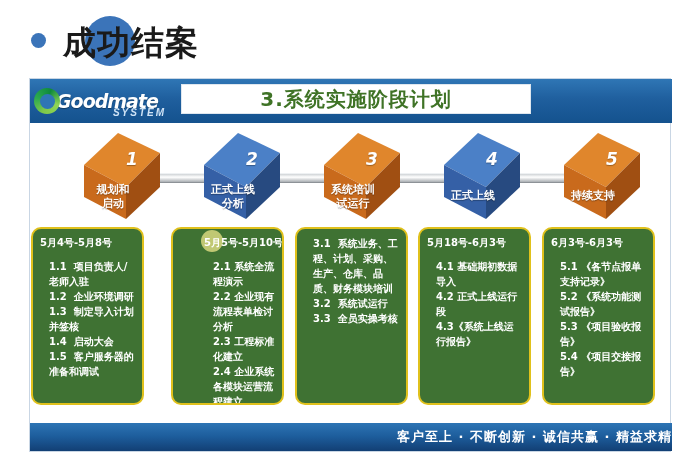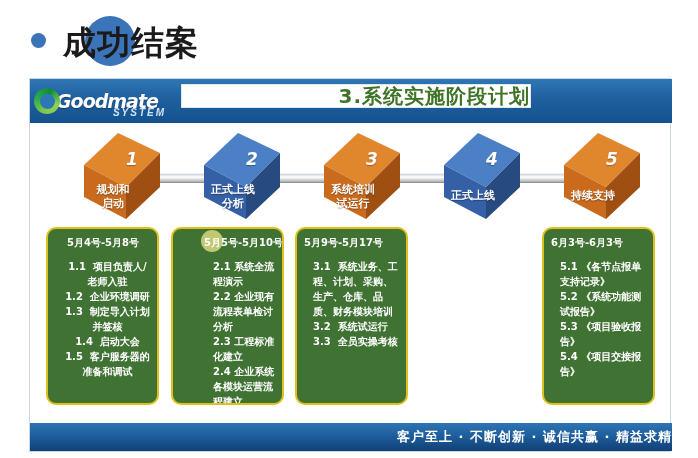--- a/index.html
+++ b/index.html
@@ -56,23 +56,23 @@
     margin-left:-4px;color:#ffffff;font-size:19px;font-weight:bold;
     font-style:italic;letter-spacing:-1px;
     text-shadow:0 1px 1px rgba(0,0,0,.35);
     font-family:"DejaVu Sans",sans-serif;
   }
   #logo-sub{
     position:absolute;right:8px;bottom:1px;color:#cfe3f6;
     font-size:10px;font-weight:bold;font-style:italic;letter-spacing:2px;
   }
   #header-title-box{
-    position:absolute;left:151px;top:5px;width:350px;height:24px;
+    position:absolute;left:151px;top:5px;width:350px;height:30px;
     background:#ffffff;border:1px solid #dfe7ef;
-    display:flex;align-items:center;justify-content:flex-end;box-sizing:border-box;
+    display:flex;align-items:center;justify-content:center;box-sizing:border-box;
   }
   #header-title{
     color:#3f7326;font-size:20px;font-weight:bold;letter-spacing:1px;
     font-family:"DejaVu Sans",sans-serif;white-space:nowrap;
   }
 
   
   #stage-row{position:absolute;left:0;top:44px;width:642px;height:100px;}
   .connector{
     position:absolute;height:8px;top:50px;
@@ -209,41 +209,46 @@
           <polygon points="48,60 82,26 82,60 48,92" fill="#a04f12"></polygon>
         </svg>
         <div class="num" style="left: 48px; top: 22px;">5</div>
         <div class="lbl" style="left: -2px; top: 62px;">
           <div>持续支持</div>
         </div>
       </div>
     </div>
 
   <div id="cards-row">
-      <div class="card" style="left: 16px; text-align: center;">
+      <div class="card" style="left: 1px;">
         <div class="card-date">5月4号-5月8号</div>
         <div class="card-body">1.1  项目负责人/老师入驻
 1.2  企业环境调研
 1.3  制定导入计划并签核
 1.4  启动大会
 1.5  客户服务器的准备和调试</div>
       </div>
       <div class="card" style="left: 141px; padding-left: 31px;">
         <div class="card-date hl">5月5号-5月10号</div>
         <div class="card-body">2.1 系统全流程演示
 2.2 企业现有流程表单检讨分析
 2.3 工程标准化建立
 2.4 企业系统各模块运营流程建立
 2.5 系统功能报表界面测试并制作报告</div>
       </div>
       <div class="card" style="left: 265px;">
-        <div class="card-date">5月9号-5月17号</div>
         <div class="card-body">3.1  系统业务、工程、计划、采购、生产、仓库、品质、财务模块培训
 3.2  系统试运行
 3.3  全员实操考核</div>
+      </div>
+      <div class="card" style="left: 388px;">
+        <div class="card-date">5月18号-6月3号</div>
+        <div class="card-body">4.1 基础期初数据导入
+4.2 正式上线运行段
+4.3《系统上线运行报告》</div>
       </div>
       <div class="card" style="left: 512px;">
         <div class="card-date">6月3号-6月3号</div>
         <div class="card-body">5.1 《各节点报单支持记录》
 5.2 《系统功能测试报告》
 5.3 《项目验收报告》
 5.4 《项目交接报告》</div>
       </div>
     </div>
 

